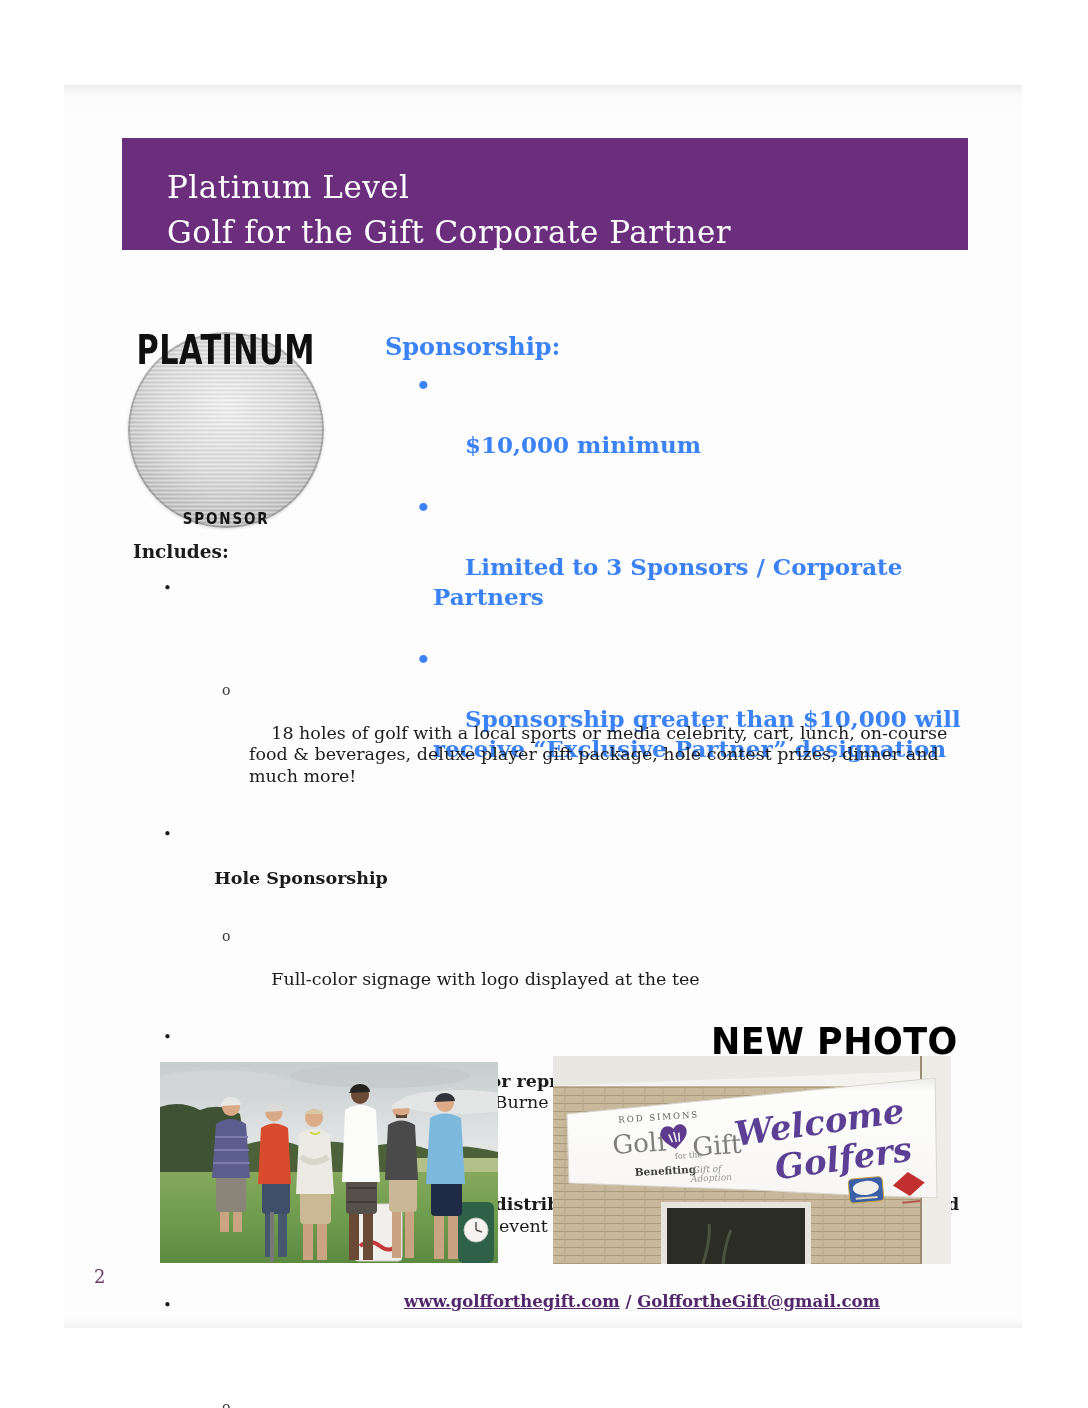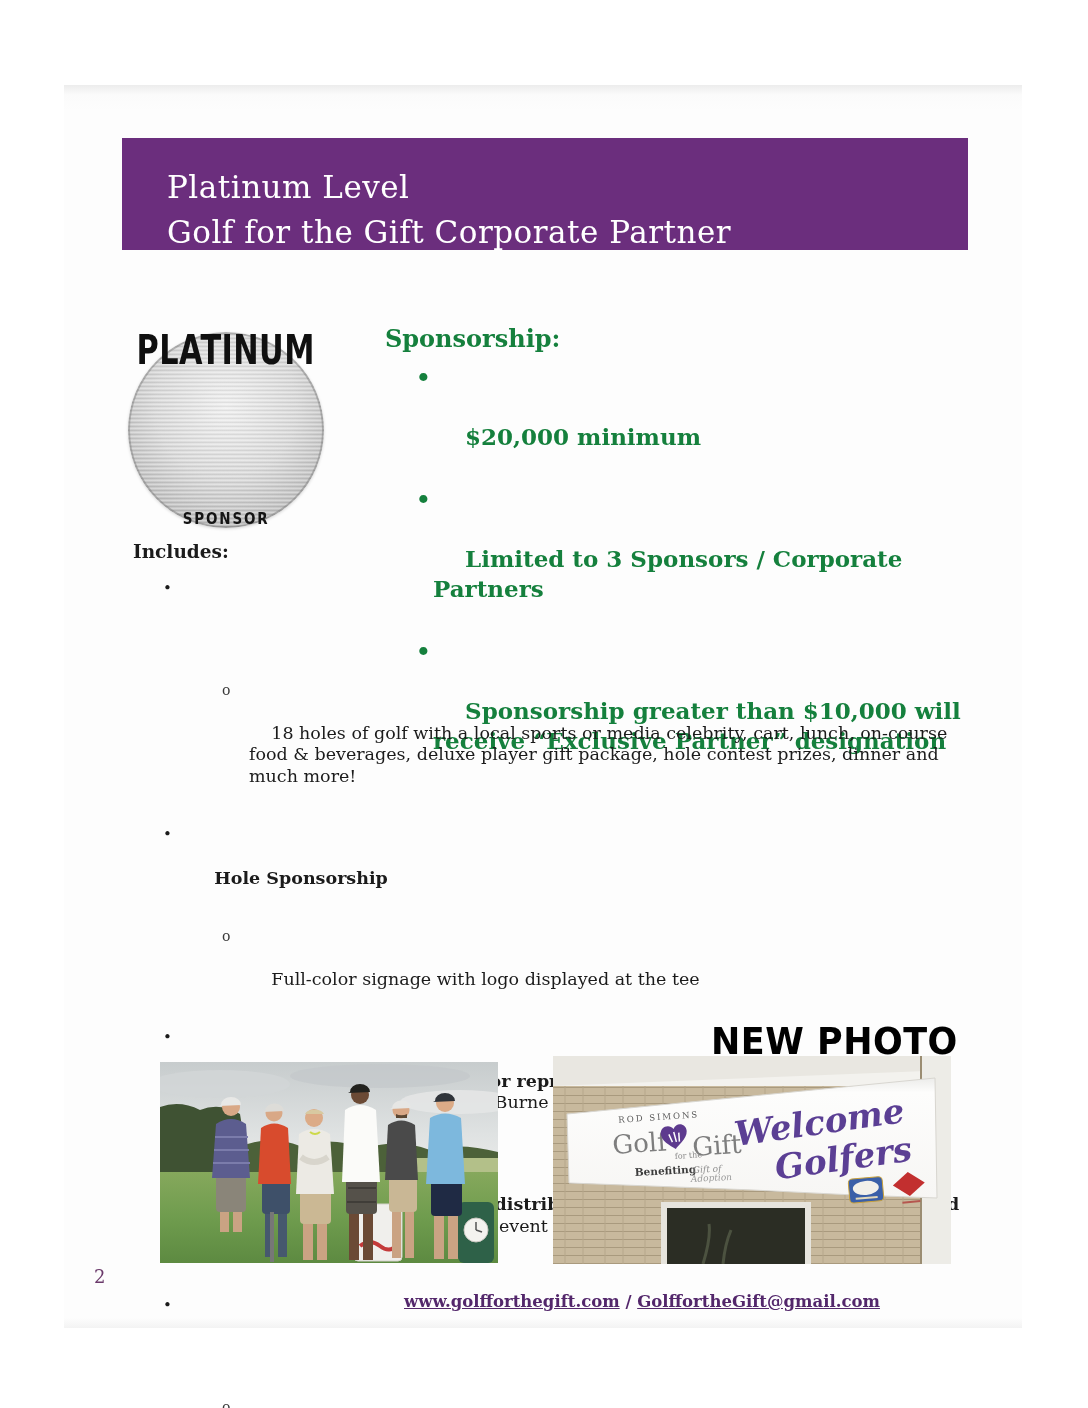--- a/index.html
+++ b/index.html
@@ -30,21 +30,21 @@
   .badge-title{
     font-family:"DejaVu Sans", sans-serif;font-weight:bold;color:#101010;
     font-size:37px;letter-spacing:.5px;transform:scale(.82,1.08);line-height:1;
   }
   .badge-subtitle{
     font-family:"DejaVu Sans", sans-serif;font-weight:bold;color:#141414;
     font-size:15px;letter-spacing:2px;margin-top:10px;transform:scale(.9,1);
   }
   
   .sponsorship{
-    position:absolute;left:385px;top:324px;width:585px;color:#15803d;font-weight:bold;
+    position:absolute;left:385px;top:332px;width:585px;color:#3b82f6;font-weight:bold;
   }
   .spon-heading{font-size:24px;margin-bottom:9px;}
   .spon-bullet{position:relative;padding-left:48px;font-size:23px;line-height:30px;margin-bottom:2px;white-space:pre-wrap;}
   .spon-bullet .mk{position:absolute;left:31px;top:0;}
   
   .includes{position:absolute;left:133px;top:541px;width:848px;font-size:17.5px;line-height:21.5px;}
   .inc-heading{font-weight:bold;font-size:18.5px;}
   .item{position:relative;white-space:pre-wrap;}
   .item-main{padding-left:59px;margin-top:16px;}
   .item-main .mk{position:absolute;left:30px;top:-1px;font-size:15px;}
@@ -76,21 +76,21 @@
 
 <div class="badge">
   <div class="badge-title">PLATINUM</div>
   <div class="badge-subtitle">SPONSOR</div>
 </div>
 
 <div class="sponsorship">
   <div class="spon-heading">Sponsorship:</div>
   <div class="spon-bullet">
     <span class="mk">•</span>
-    <span>$20,000 minimum</span>
+    <span>$10,000 minimum</span>
   </div>
   <div class="spon-bullet">
     <span class="mk">•</span>
     <span>Limited to 3 Sponsors / Corporate Partners</span>
   </div>
   <div class="spon-bullet">
     <span class="mk">•</span>
     <span>Sponsorship greater than $10,000 will receive “Exclusive Partner” designation</span>
   </div>
 </div>

